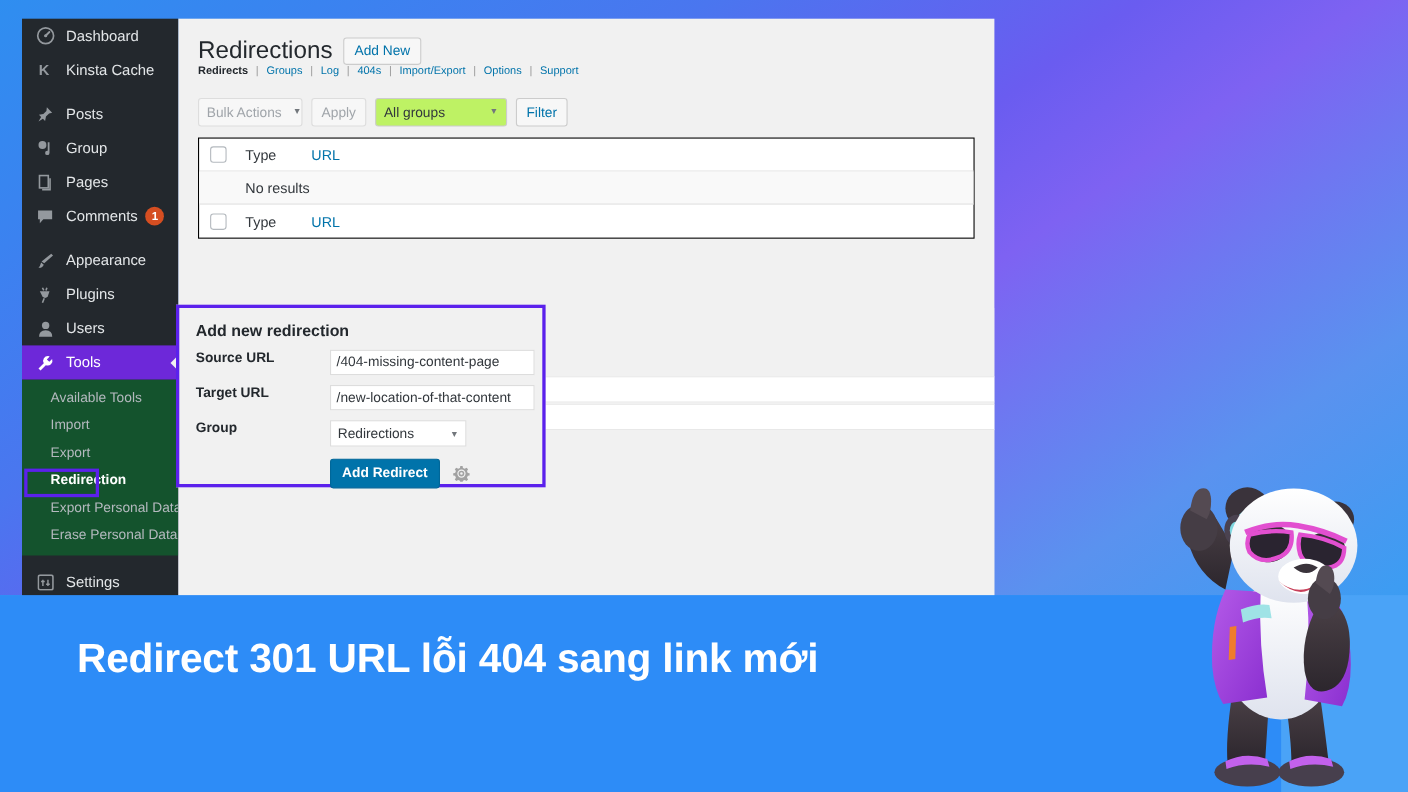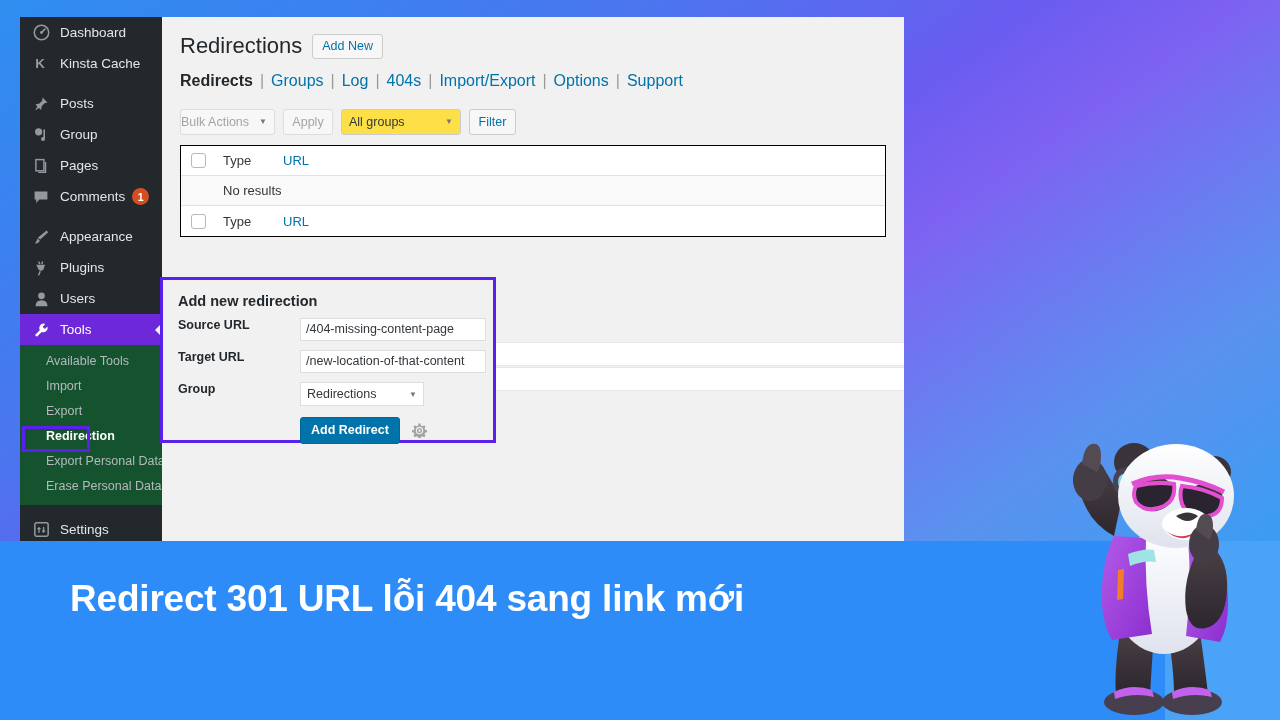--- a/index.html
+++ b/index.html
@@ -153,57 +153,56 @@
     font-size: 12.5px;
     color: #0073aa;
     background: #f7f7f7;
     border: 1px solid #ccc;
     border-radius: 3px;
     padding: 3px 9px 4px;
     line-height: 1.3;
     cursor: pointer;
   }
   #subnav {
-    margin-top: 13px;
-    font-size: 16px;
+    font-size: 10px;
     color: #555;
     display: flex;
     align-items: center;
     flex-wrap: nowrap;
   }
   #subnav .sep { margin: 0 7px; color: #999; }
   #subnav a { color: #0073aa; text-decoration: none; }
   #subnav .cur { color: #23282d; font-weight: bold; }
 
   
   #toolbar {
     display: flex;
     align-items: center;
     gap: 8px;
     padding: 19px 18px 0 18px;
   }
   .ctl {
     height: 26px;
     border: 1px solid #ccc;
     border-radius: 3px;
-    background: #fde047;
+    background: #bef264;
     font-size: 12.5px;
     color: #32373c;
     display: flex;
     align-items: center;
     padding: 0 7px;
     line-height: 24px;
     cursor: pointer;
     white-space: nowrap;
   }
   .ctl.disabled { color: #a0a5aa; background: #f7f7f7; border-color: #ddd; }
   .ctl.btn { background: #f7f7f7; }
   .sel { justify-content: space-between; }
   .sel .caret { font-size: 8px; margin-left: 10px; color: #72777c; }
-  #bulk-actions { width: 95px; justify-content: flex-end; }
+  #bulk-actions { width: 95px; }
   #apply-btn { width: 50px; justify-content: center; }
   #groups-select { width: 120px; }
   #filter-btn { width: 47px; justify-content: center; color: #0073aa; }
 
   
   #table {
     margin: 10px 18px 0 18px;
     border: 1px solid #000000;
     background: #fff;
     font-size: 13px;

